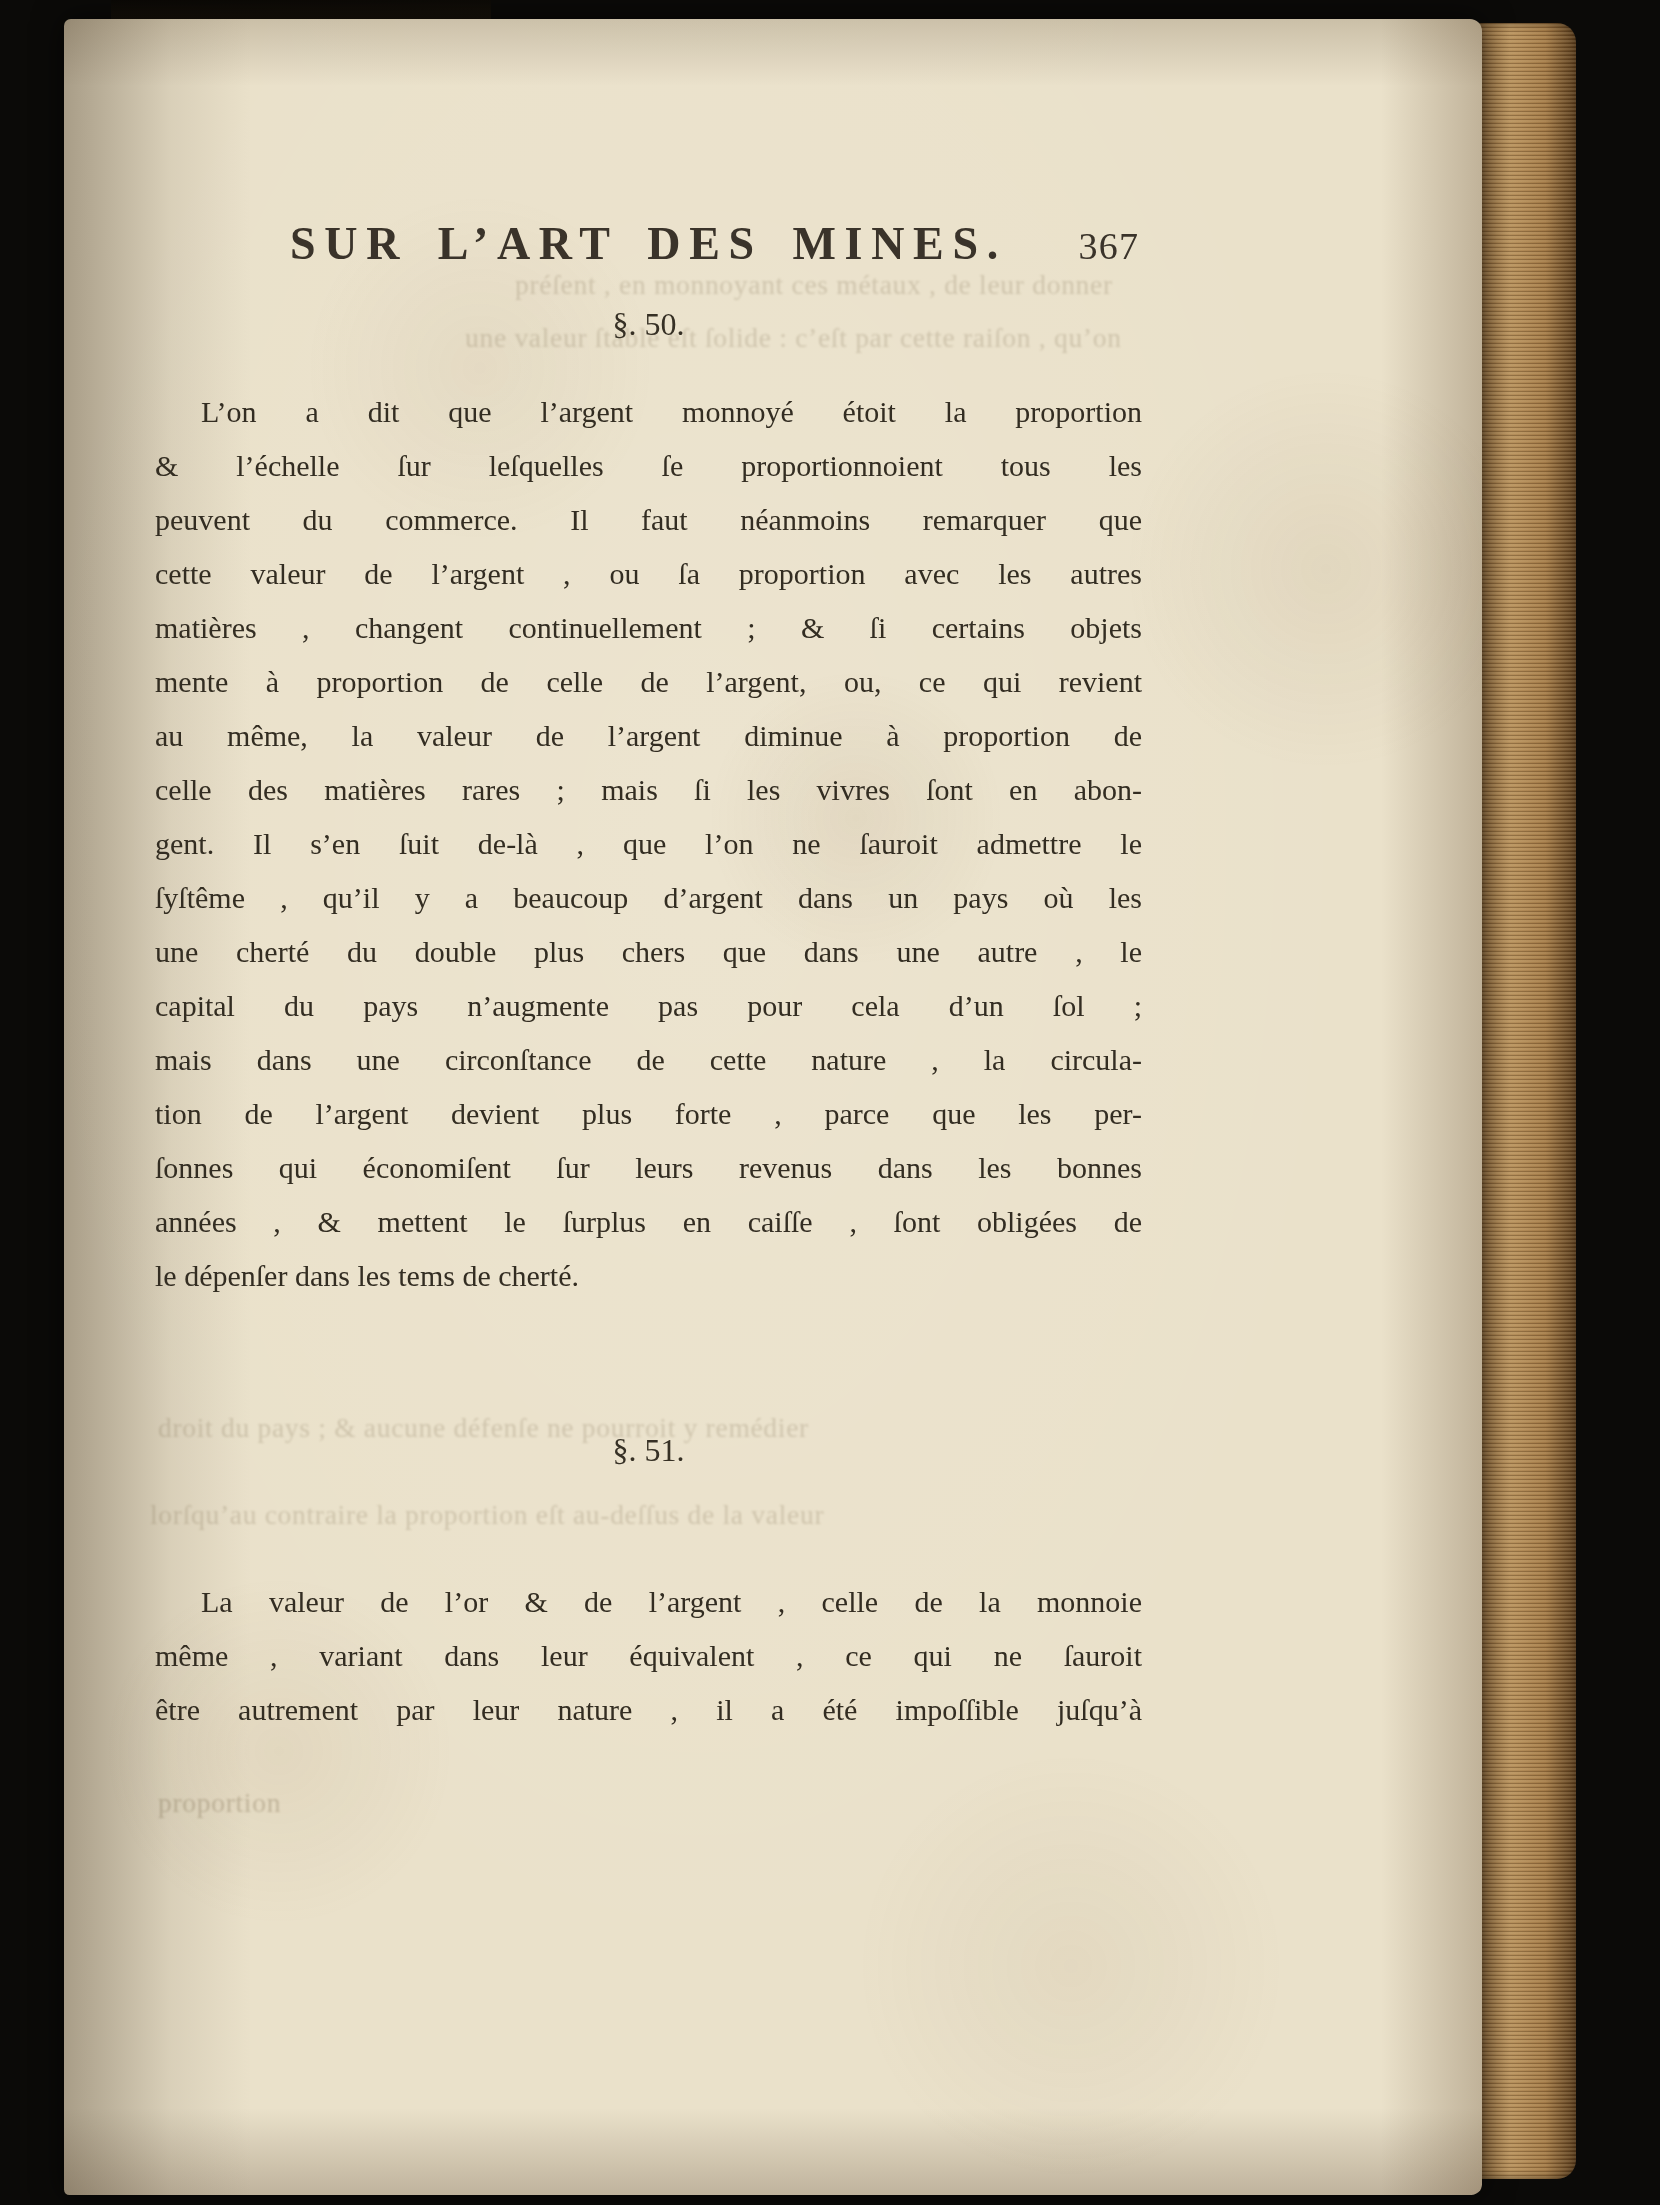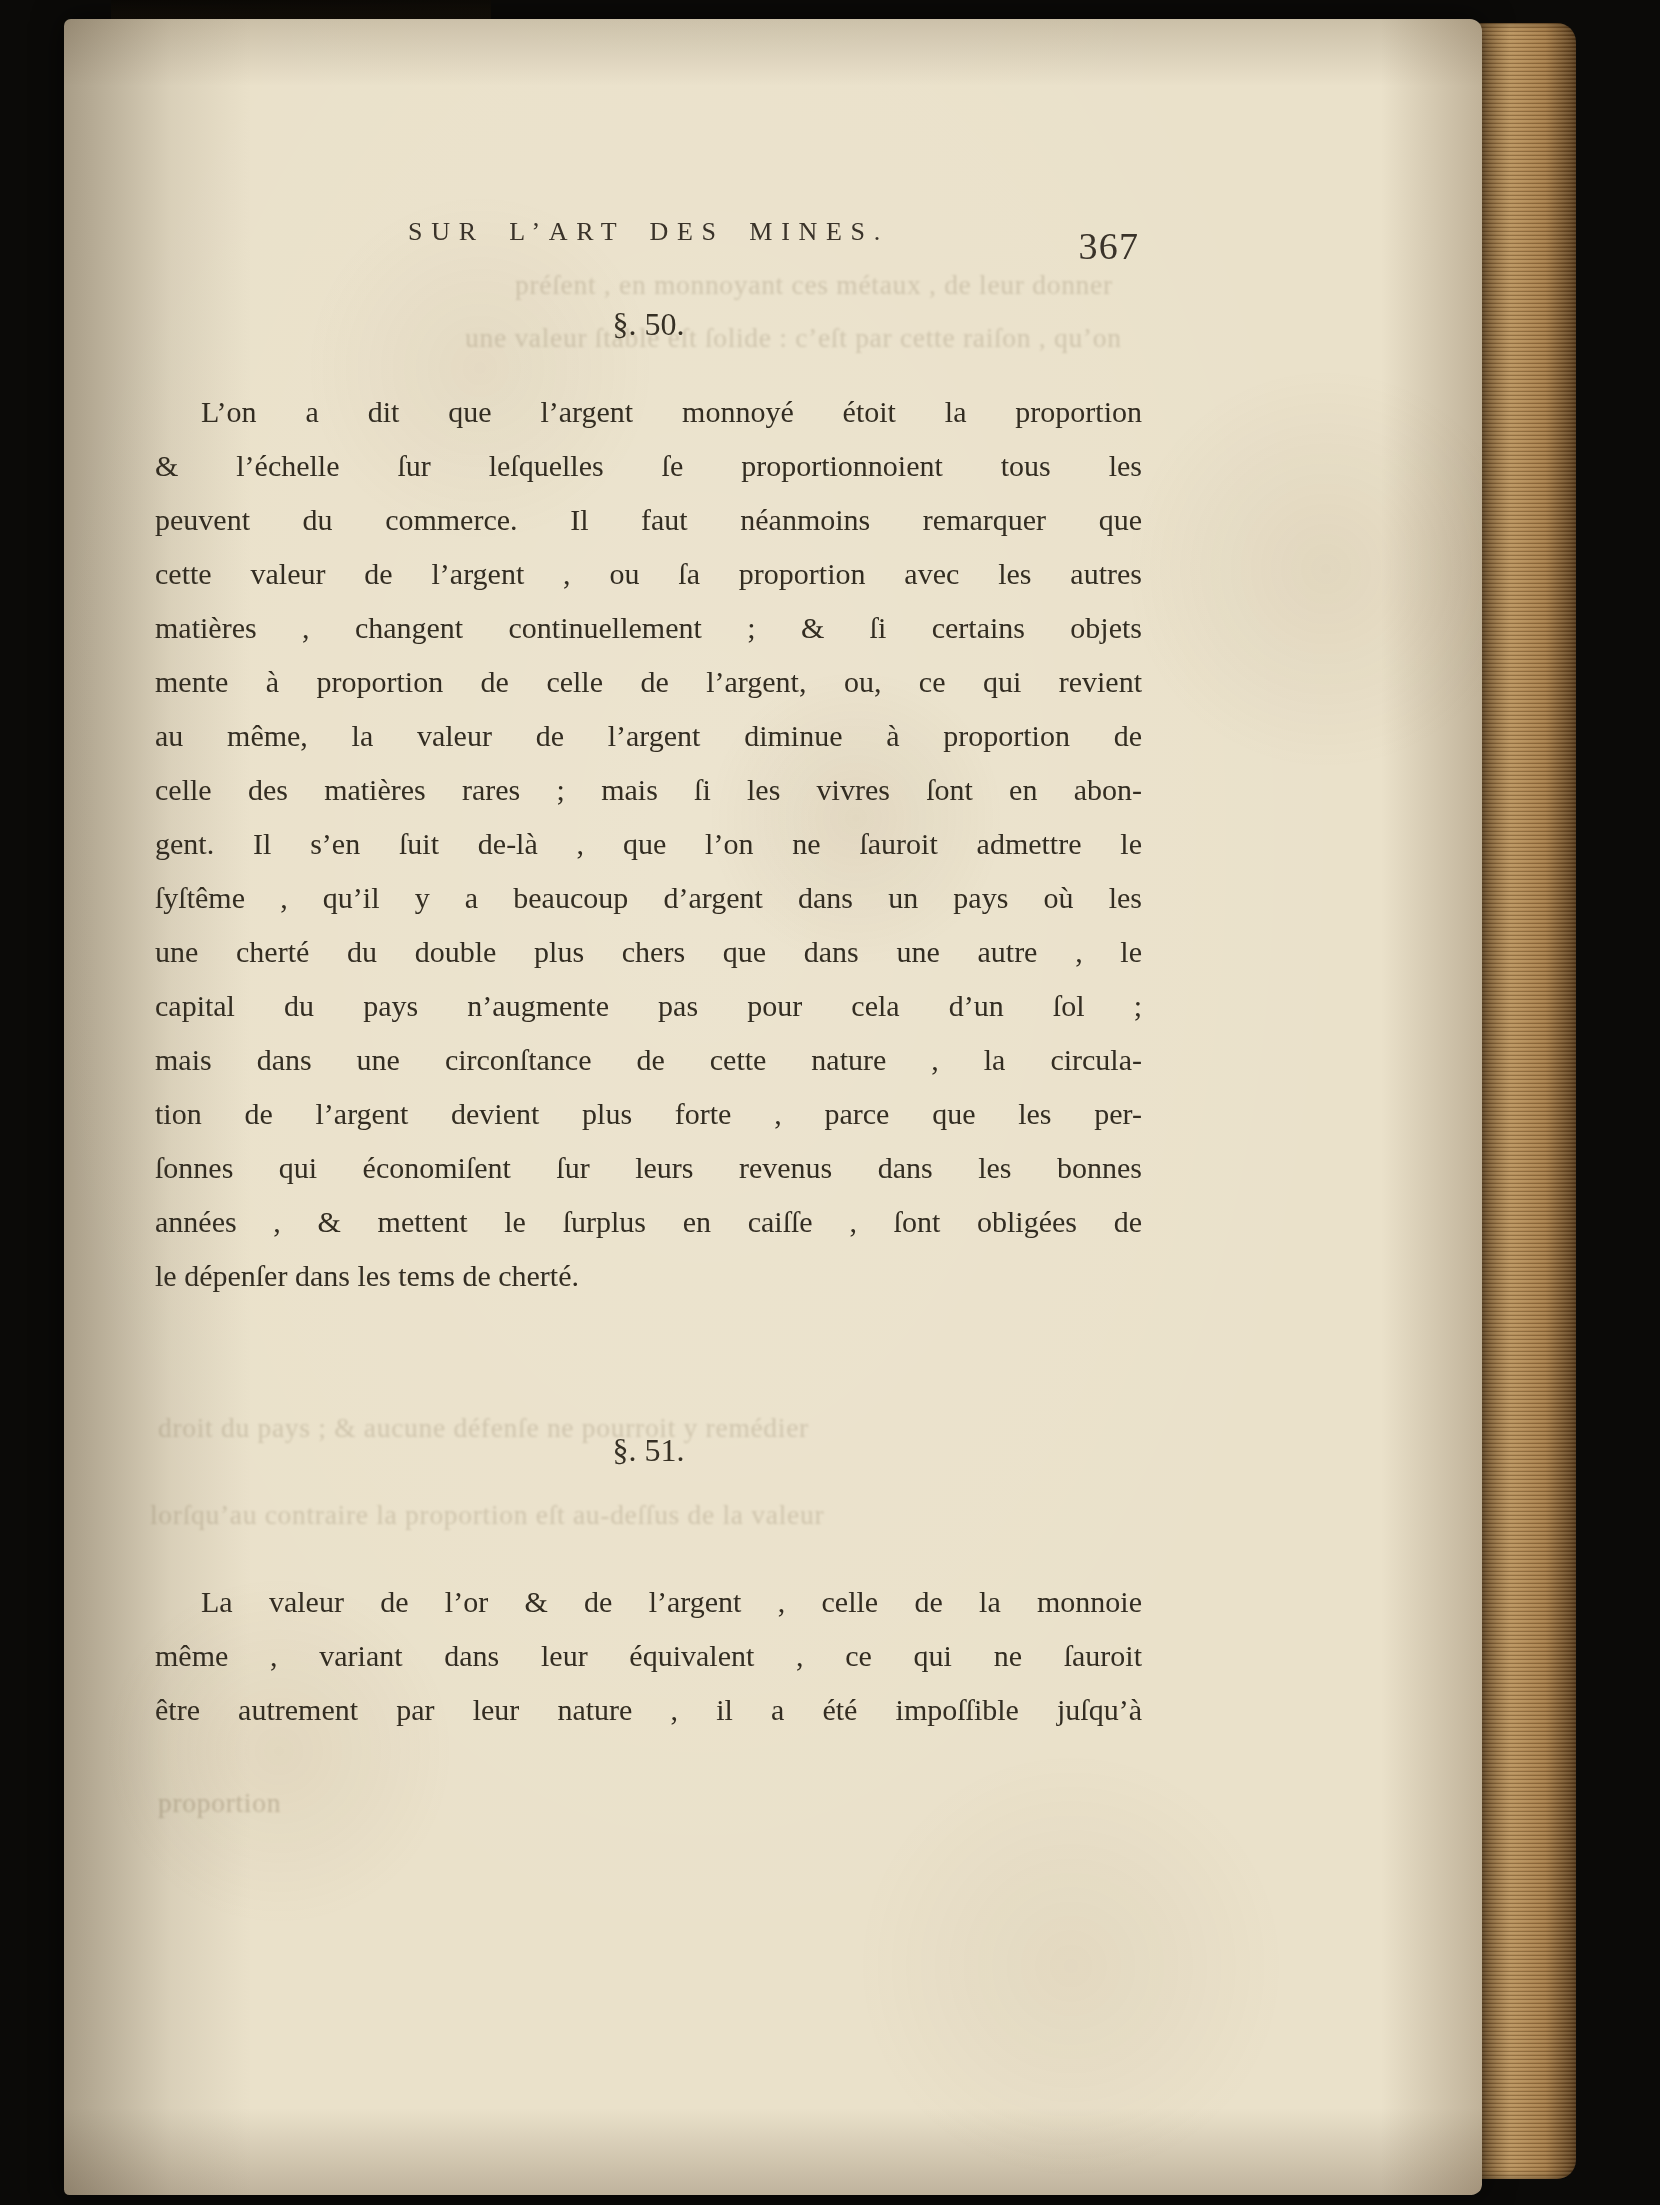--- a/index.html
+++ b/index.html
@@ -87,24 +87,25 @@
     width: 987px; height: 100%;
     color: #332d22;
   }
   .header-row {
     position: absolute;
     top: 198px; left: 0;
     width: 100%;
     text-align: center;
   }
   .title {
-    font-size: 26px;
+    font-size: 46px;
     letter-spacing: 8.7px;
     word-spacing: 9.4px;
     color: #3a332a;
+    font-weight: bold;
   }
   .page-num {
     position: absolute;
     right: 2.7px; top: 6.7px;
     font-size: 38px;
     letter-spacing: 1.3px;
     color: #3a332a;
   }
   .sec-heading {
     position: absolute;

